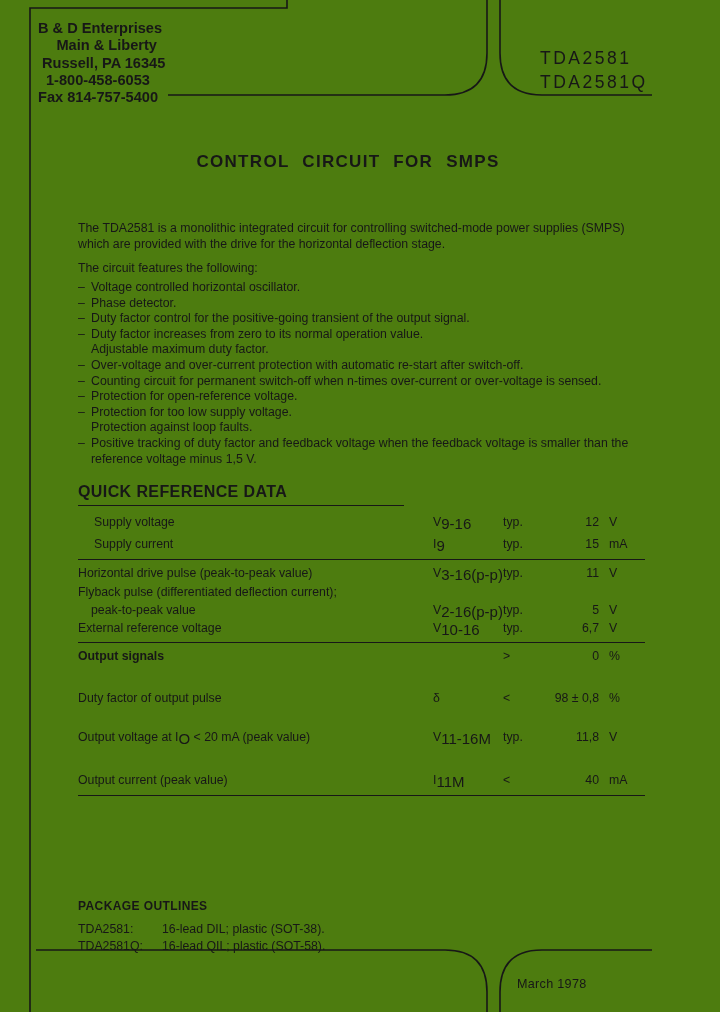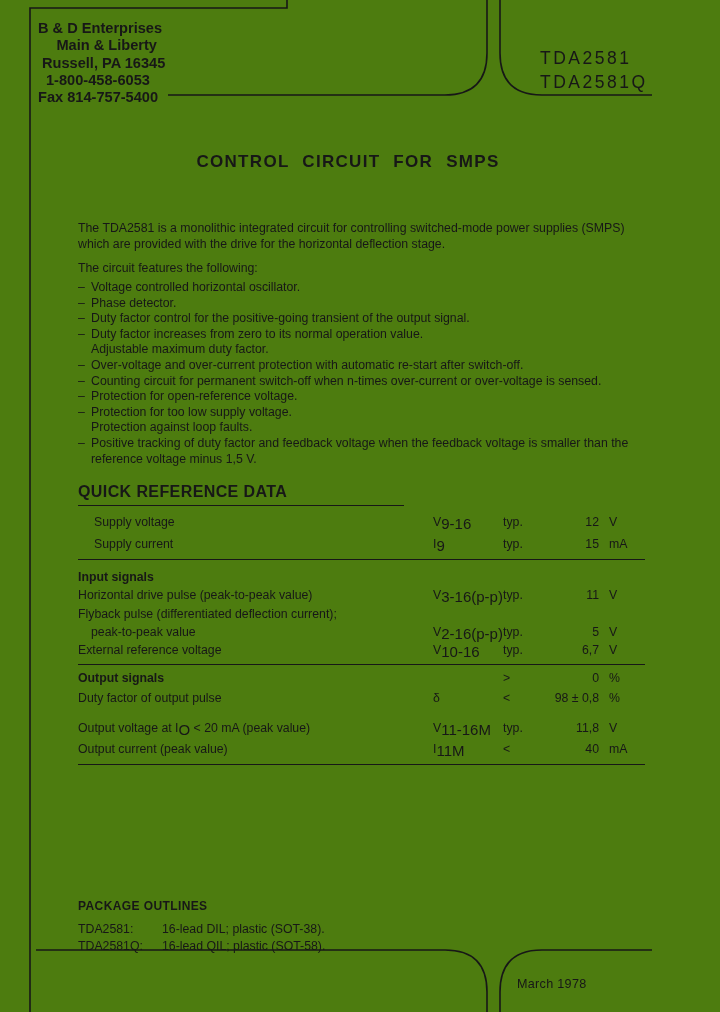--- a/index.html
+++ b/index.html
@@ -27,23 +27,23 @@
   .feature .bullet{flex:0 0 13px;}
   .feature .ftext{flex:1;}
 
   .qrd-heading{position:absolute;left:78px;top:483px;font-size:16px;font-weight:bold;letter-spacing:0.4px;}
   .qrd-underline{position:absolute;left:78px;top:505px;width:326px;border-top:1.6px solid #171717;}
 
   .qrd{position:absolute;left:78px;top:511px;width:567px;font-size:12.3px;}
   .trow{display:flex;align-items:baseline;}
   .h18{height:18px;line-height:18px;}
   .h19{height:19px;line-height:19px;}
-  .h21{height:21px;line-height:21px;}
+  .h21{height:21px;line-height:21px;margin-top:22px;}
   .h22{height:22px;line-height:22px;margin-left:16px;}
-  .mt4{margin-top:4px;}.mt6{margin-top:9px;}.mt8{margin-top:8px;}
+  .mt4{margin-top:4px;}.mt6{margin-top:18px;}.mt8{margin-top:8px;}
   .c-label{flex:1 1 auto;white-space:nowrap;}
   .c-sym{flex:0 0 70px;white-space:nowrap;}
   .c-cond{flex:0 0 36px;}
   .c-val{flex:0 0 60px;text-align:right;white-space:nowrap;}
   .c-unit{flex:0 0 46px;padding-left:10px;}
   .sub{font-size:15px;vertical-align:-3px;letter-spacing:0;}
   .bold{font-weight:bold;}
   .indent{padding-left:13px;}
   .trule{border-top:1.6px solid #171717;margin:4px 0;}
 
@@ -150,23 +150,20 @@
     <div class="trow h22">
       <span class="c-label">Supply current</span>
       <span class="c-sym"><span>I</span><span class="sub">9</span></span>
       <span class="c-cond">typ.</span>
       <span class="c-val">15</span>
       <span class="c-unit">mA</span>
     </div>
 
     <div class="trule"></div>
 
-    <div class="trow h18 mt8">
-      <span class="c-label bold">Input signals</span>
-    </div>
 
     <div class="trow h19">
       <span class="c-label">Horizontal drive pulse (peak-to-peak value)</span>
       <span class="c-sym"><span>V</span><span class="sub">3-16(p-p)</span></span>
       <span class="c-cond">typ.</span>
       <span class="c-val">11</span>
       <span class="c-unit">V</span>
     </div>
 
     <div class="trow h18">

